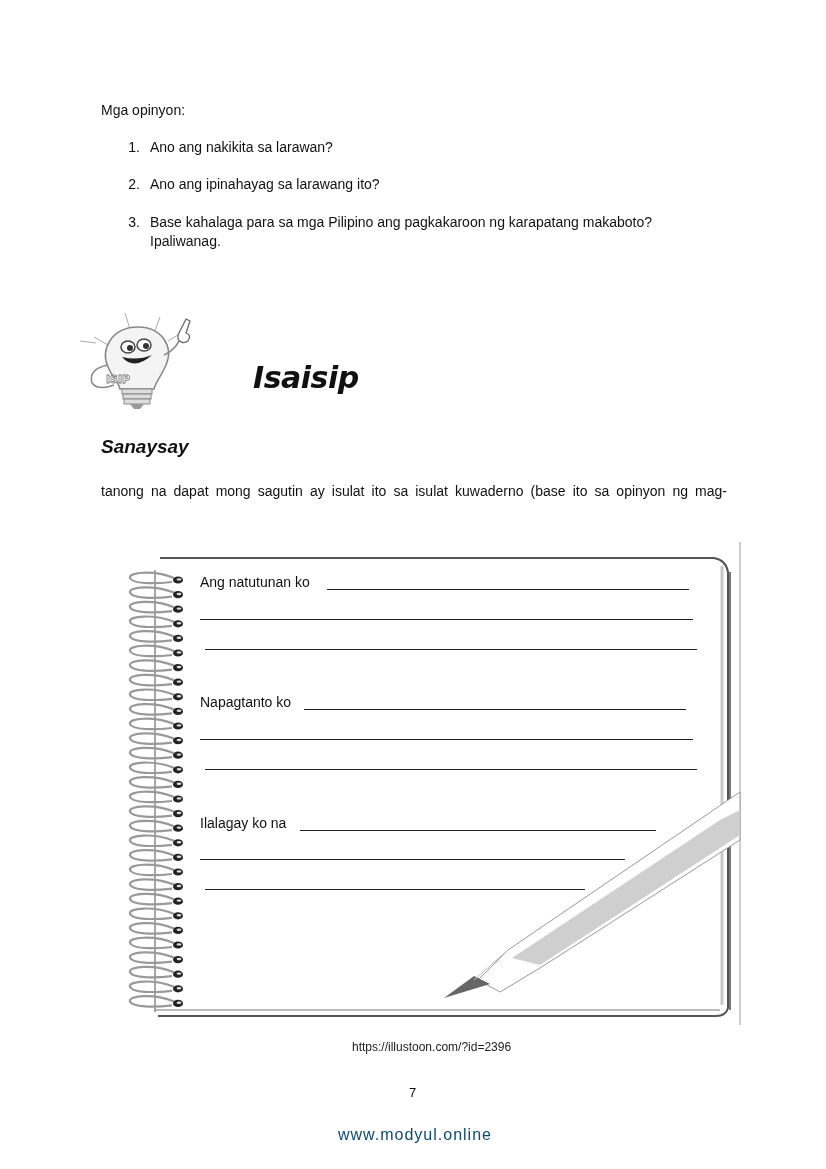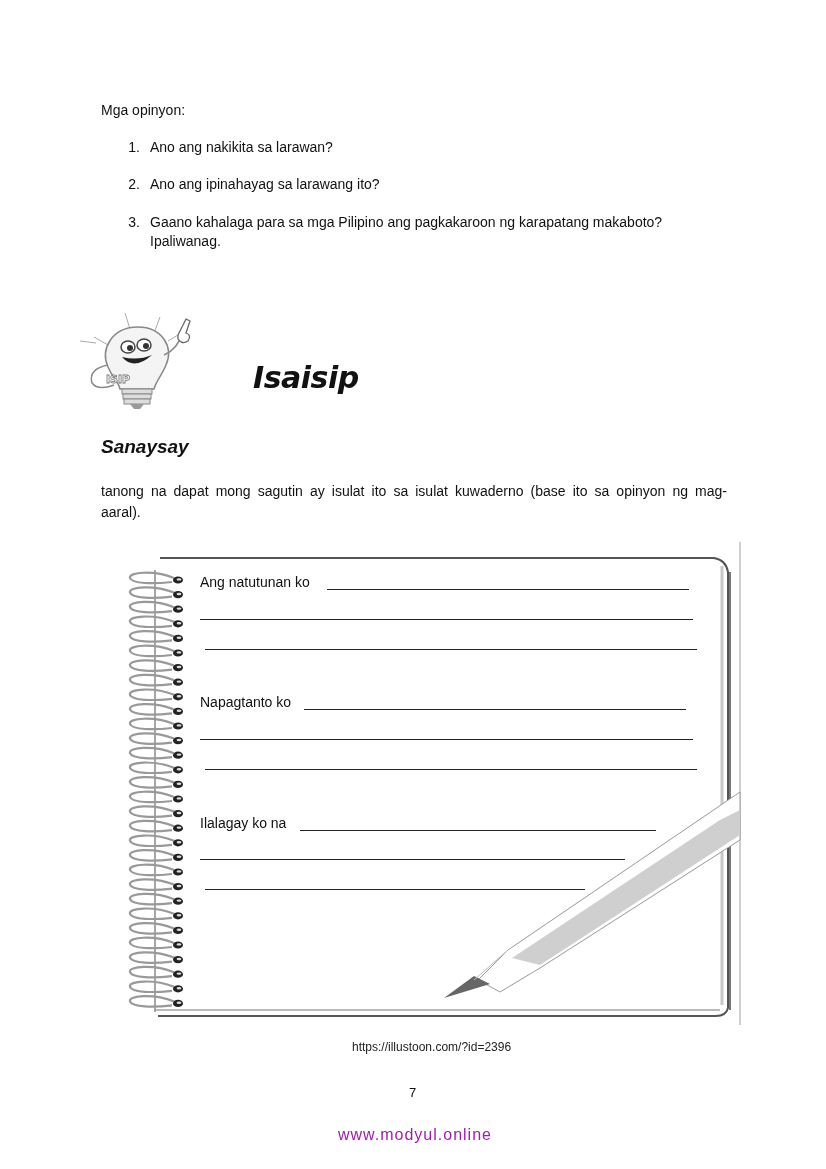--- a/index.html
+++ b/index.html
@@ -8,41 +8,41 @@
   .abs { position:absolute; }
   .txt { font-size:14px; line-height:18px; }
   .q-num { position:absolute; width:20px; text-align:right; }
   .q-text { position:absolute; }
   .isaisip { font-family:"DejaVu Sans", sans-serif; font-weight:bold; font-style:italic;
              font-size:30px; letter-spacing:-0.5px;margin-left:32px; }
   .sanaysay { font-weight:bold; font-style:italic; font-size:19px; }
   .para { font-size:14px; line-height:21px; text-align:justify; }
   .url { font-size:12px; color:#222; }
   .page-num { font-size:13px; }
-  .watermark { font-size:16px; color:#a21caf; letter-spacing:1px; }
+  .watermark { font-size:16px; color:#0c4a6e; letter-spacing:1px; }
   .nb-label { font-size:14px; position:absolute; }
   .nb-line { position:absolute; height:0; border-top:1.3px solid #222; }
 </style>
 </head>
 <body>
 
 <div class="abs txt" style="left:101px; top:101px;">Mga opinyon:</div>
 
 <div>
   <div>
     <span class="q-num txt" style="left:120px; top:138px;">1.</span>
     <span class="q-text txt" style="left:150px; top:138px;">Ano ang nakikita sa larawan?</span>
   </div>
   <div>
     <span class="q-num txt" style="left:120px; top:175px;">2.</span>
     <span class="q-text txt" style="left:150px; top:175px;">Ano ang ipinahayag sa larawang ito?</span>
   </div>
   <div>
     <span class="q-num txt" style="left:120px; top:213px;">3.</span>
-    <span class="q-text txt" style="left:150px; top:213px; white-space:nowrap;">Gaano kahalaga para sa mga Pilipino ang pagkakaroon ng karapatang makaboto?</span>
+    <span class="q-text txt" style="left:150px; top:213px; white-space:nowrap;">Base kahalaga para sa mga Pilipino ang pagkakaroon ng karapatang makaboto?</span>
     <span class="q-text txt" style="left:150px; top:232px;">Ipaliwanag.</span>
   </div>
 </div>
 
 <div class="abs" style="left:78px; top:305px; width:130px; height:108px;text-align:center;">
   <svg width="130" height="108" viewBox="0 0 130 108">
 
     <g stroke="#aaa" stroke-width="1" fill="none">
       <line x1="16" y1="32" x2="30" y2="40"></line>
       <line x1="2" y1="36" x2="18" y2="38"></line>
@@ -71,21 +71,20 @@
     <path d="M52 99 L66 99 L62 104 L56 104 Z" fill="#999"></path>
 
     <text x="28" y="78" font-family="DejaVu Sans, sans-serif" font-size="11" font-weight="bold" fill="#fff" stroke="#777" stroke-width="0.8">ISIP</text>
   </svg>
 </div>
 <div class="abs isaisip" style="left:221px; top:360px;">Isaisip</div>
 
 <div class="abs sanaysay" style="left:101px; top:436px;">Sanaysay</div>
 <div class="abs para" style="left:101px; top:481px; width:626px;">
   <div style="text-align:justify; text-align-last:justify;">tanong  na dapat mong sagutin ay isulat ito sa isulat kuwaderno (base ito sa opinyon ng mag-</div>
-  <div>aaral).</div>
 </div>
 
 <div class="abs" style="left:0; top:0; width:826px; height:1169px; pointer-events:none;">
   <svg width="826" height="1169" style="position:absolute; left:0; top:0;">
 
     <line x1="740" y1="542" x2="740" y2="1025" stroke="#cfcfcf" stroke-width="2"></line>
 
     <path d="M160 558 L714 558 Q726 560 728 572 L728 1008 Q726 1016 716 1016 L158 1016" fill="none" stroke="#555" stroke-width="2"></path>
     <path d="M722 566 L722 1005" stroke="#c8c8c8" stroke-width="3"></path>
     <path d="M730 572 L730 1010" stroke="#777" stroke-width="2"></path>

